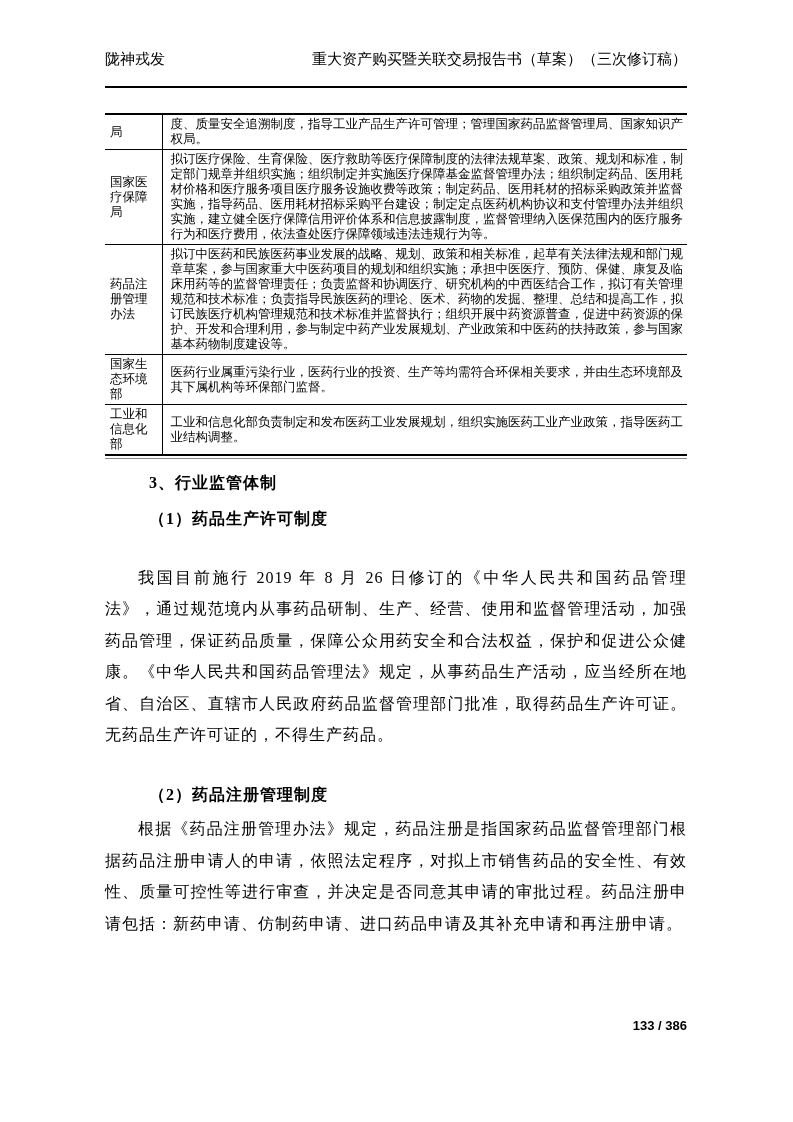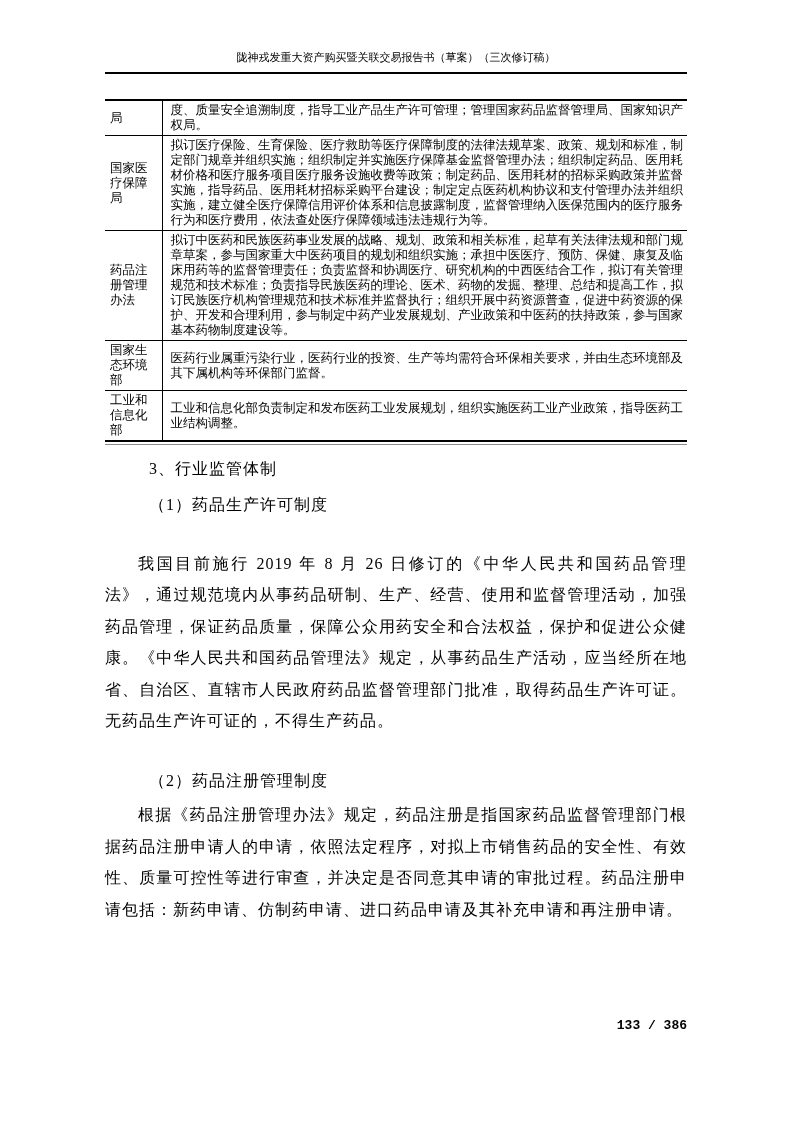--- a/index.html
+++ b/index.html
@@ -10,24 +10,24 @@
     margin:0 auto;
     background:#ffffff;
     color:#000;
     font-family:"Liberation Serif","DejaVu Serif",serif;
     padding:50px 106px 0 105px;
     overflow:hidden;
   }
   
   .doc-header {
     display:flex;
-    justify-content:center;
+    justify-content:space-between;
     align-items:flex-end;
-    font-size:11px;
-    padding-bottom:7px;
+    font-size:15px;
+    padding-bottom:17px;
     border-bottom:2px solid #000;
   }
   
   .reg-table {
     width:100%;
     margin-top:25px;
     border-collapse:collapse;
     border-top:2.5px solid #000;
     border-bottom:2.5px solid #000;
     font-size:12.5px;
@@ -49,37 +49,37 @@
   .table-bottom-rule { height:1px; background:#8a8a8a; margin-top:1.5px; }
   
   .doc-body {
     font-size:16px;
     line-height:31.5px;
     letter-spacing:1px;
     text-align:justify;
   }
   .doc-body h2, .doc-body h3 {
     font-size:16px;
-    font-weight:normal;
+    font-weight:bold;
     text-indent:44px;
     text-align:left;
   }
   .doc-body h2 { margin-top:8px; }
   .doc-body h3 { margin-top:5px; }
   .doc-body h3.second { margin-top:28px; }
   .doc-body p { text-indent:33px; margin-top:27px; }
   .doc-body p.second { margin-top:3px; }
   
   .doc-footer {
     position:absolute;
     right:106px;
     top:1018px;
     font-size:13px;
     font-weight:bold;
-    font-family:Liberation Mono, monospace;
+    font-family:Liberation Sans, sans-serif;
   }
 </style>
 </head>
 <body>
 
 <div class="page">
 
   <header class="doc-header">
     <span>陇神戎发</span>
     <span>重大资产购买暨关联交易报告书（草案）（三次修订稿）</span>

